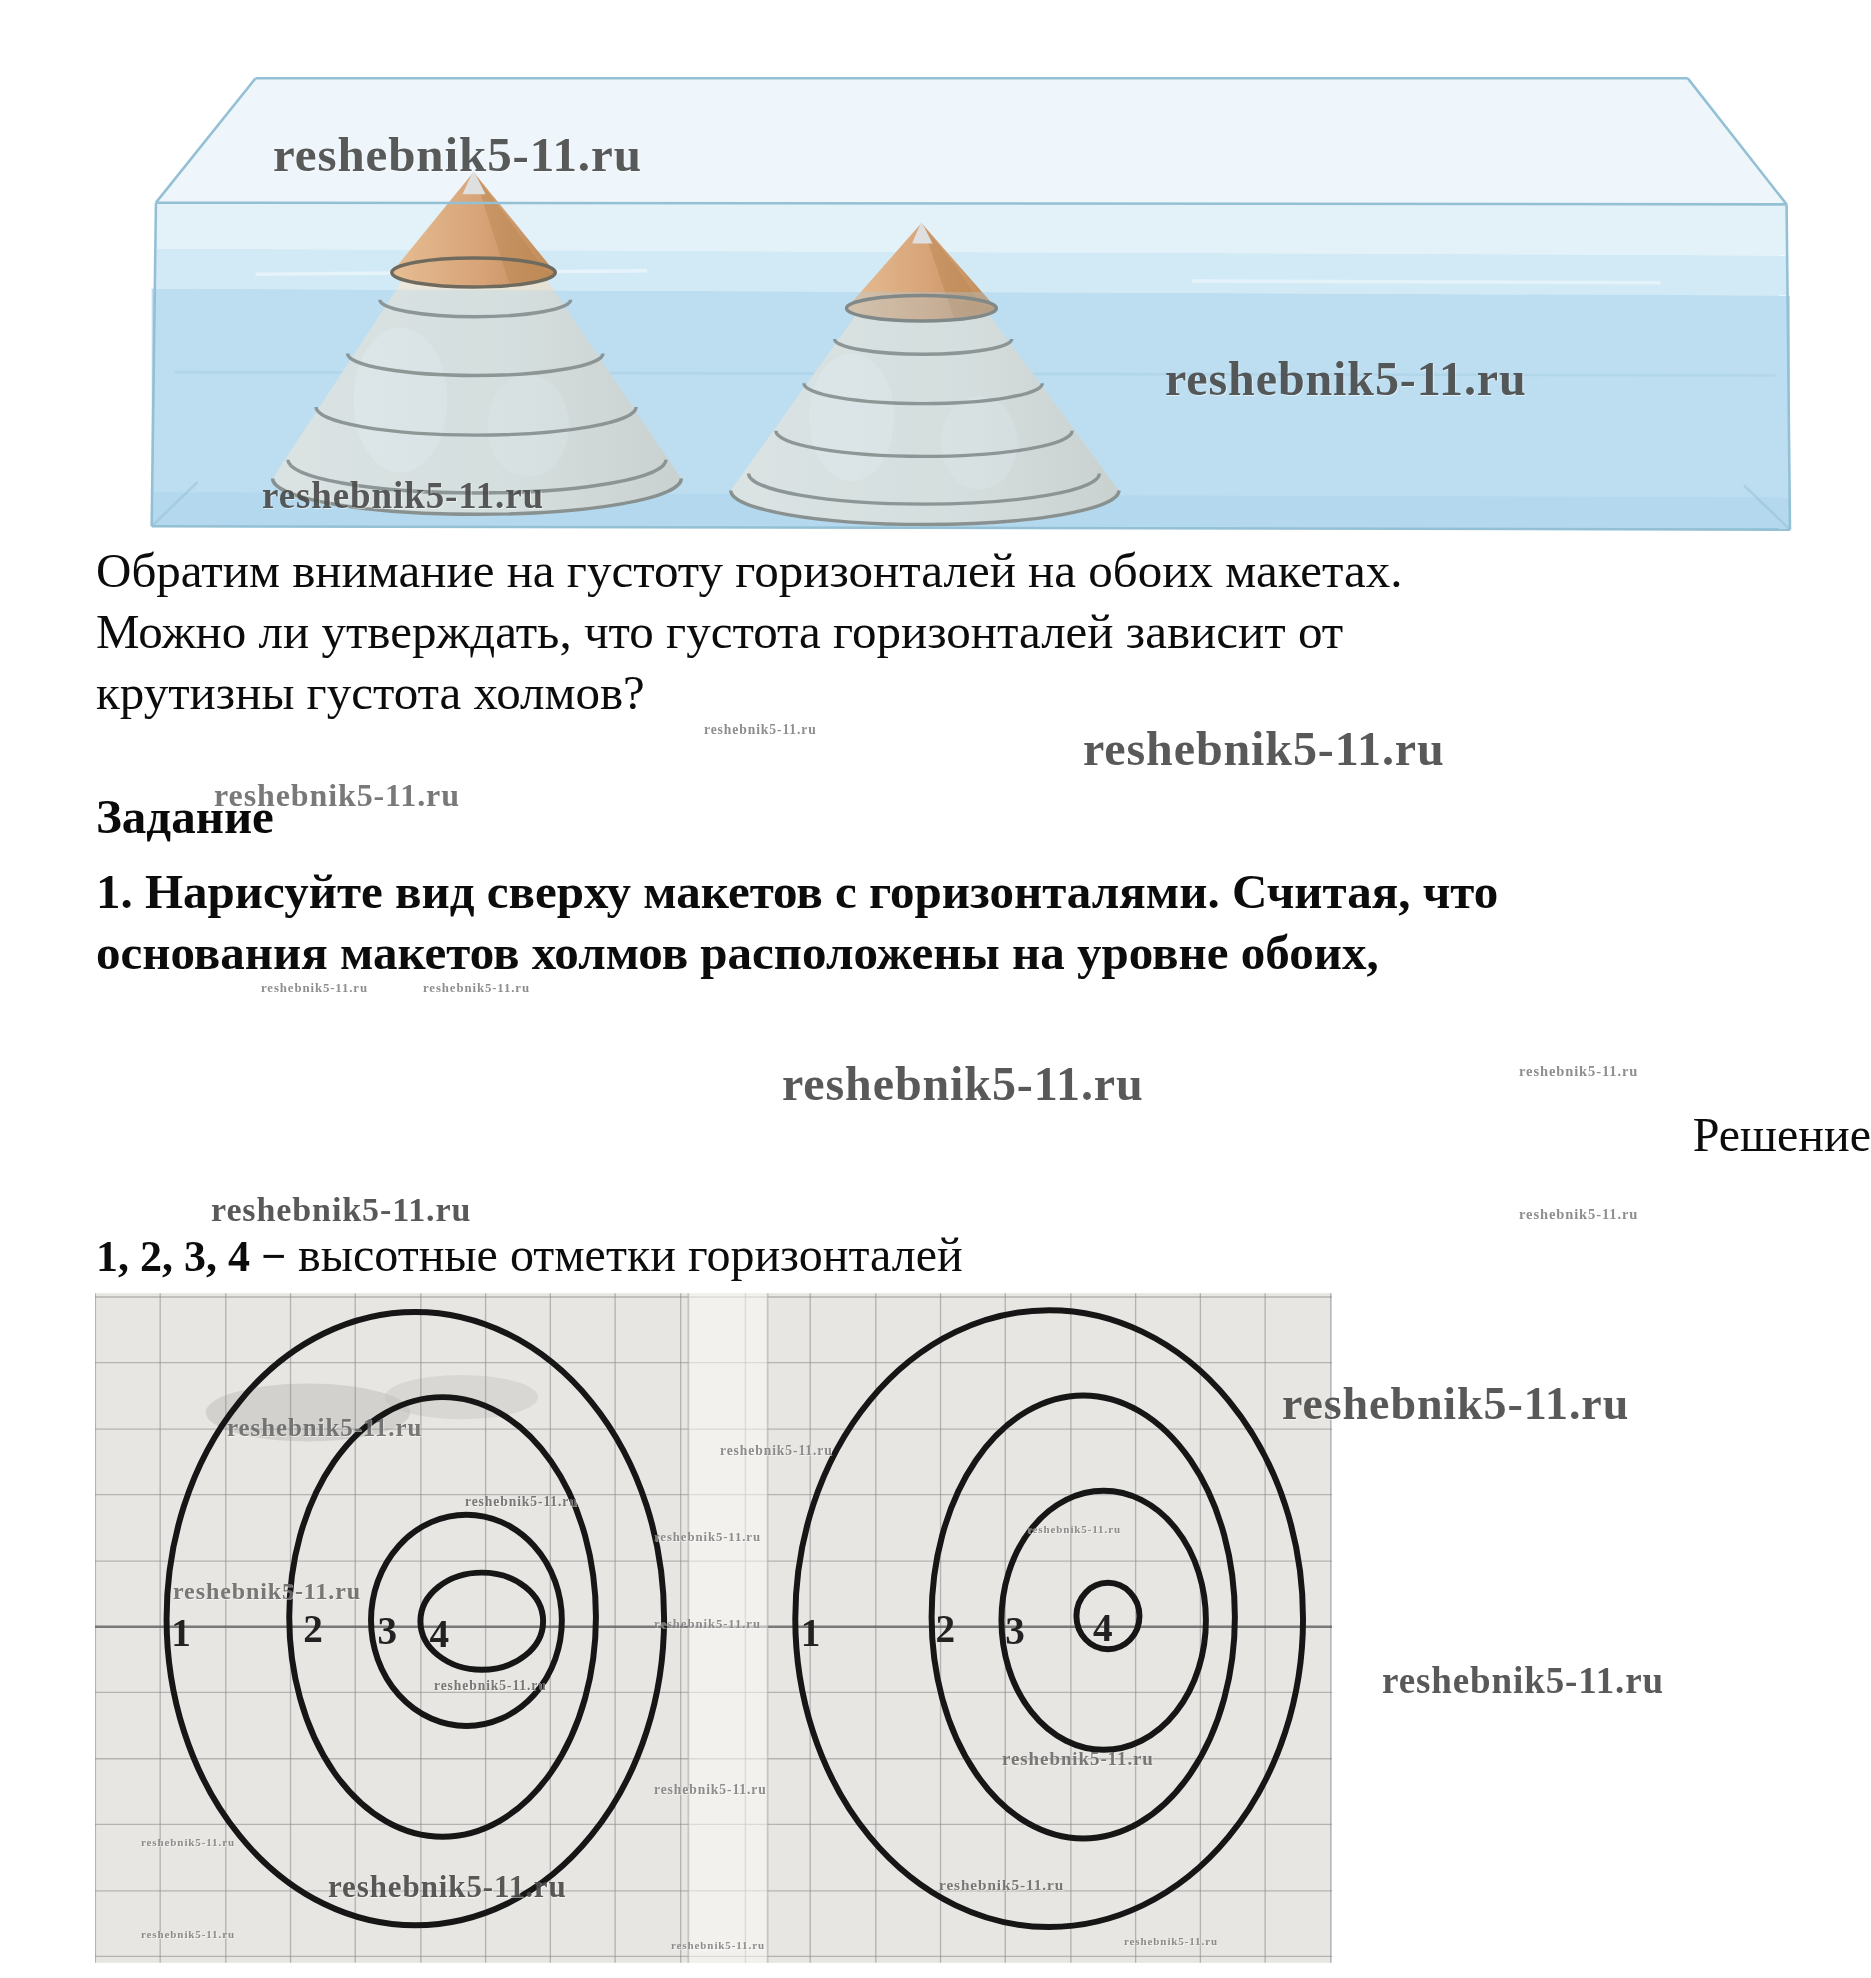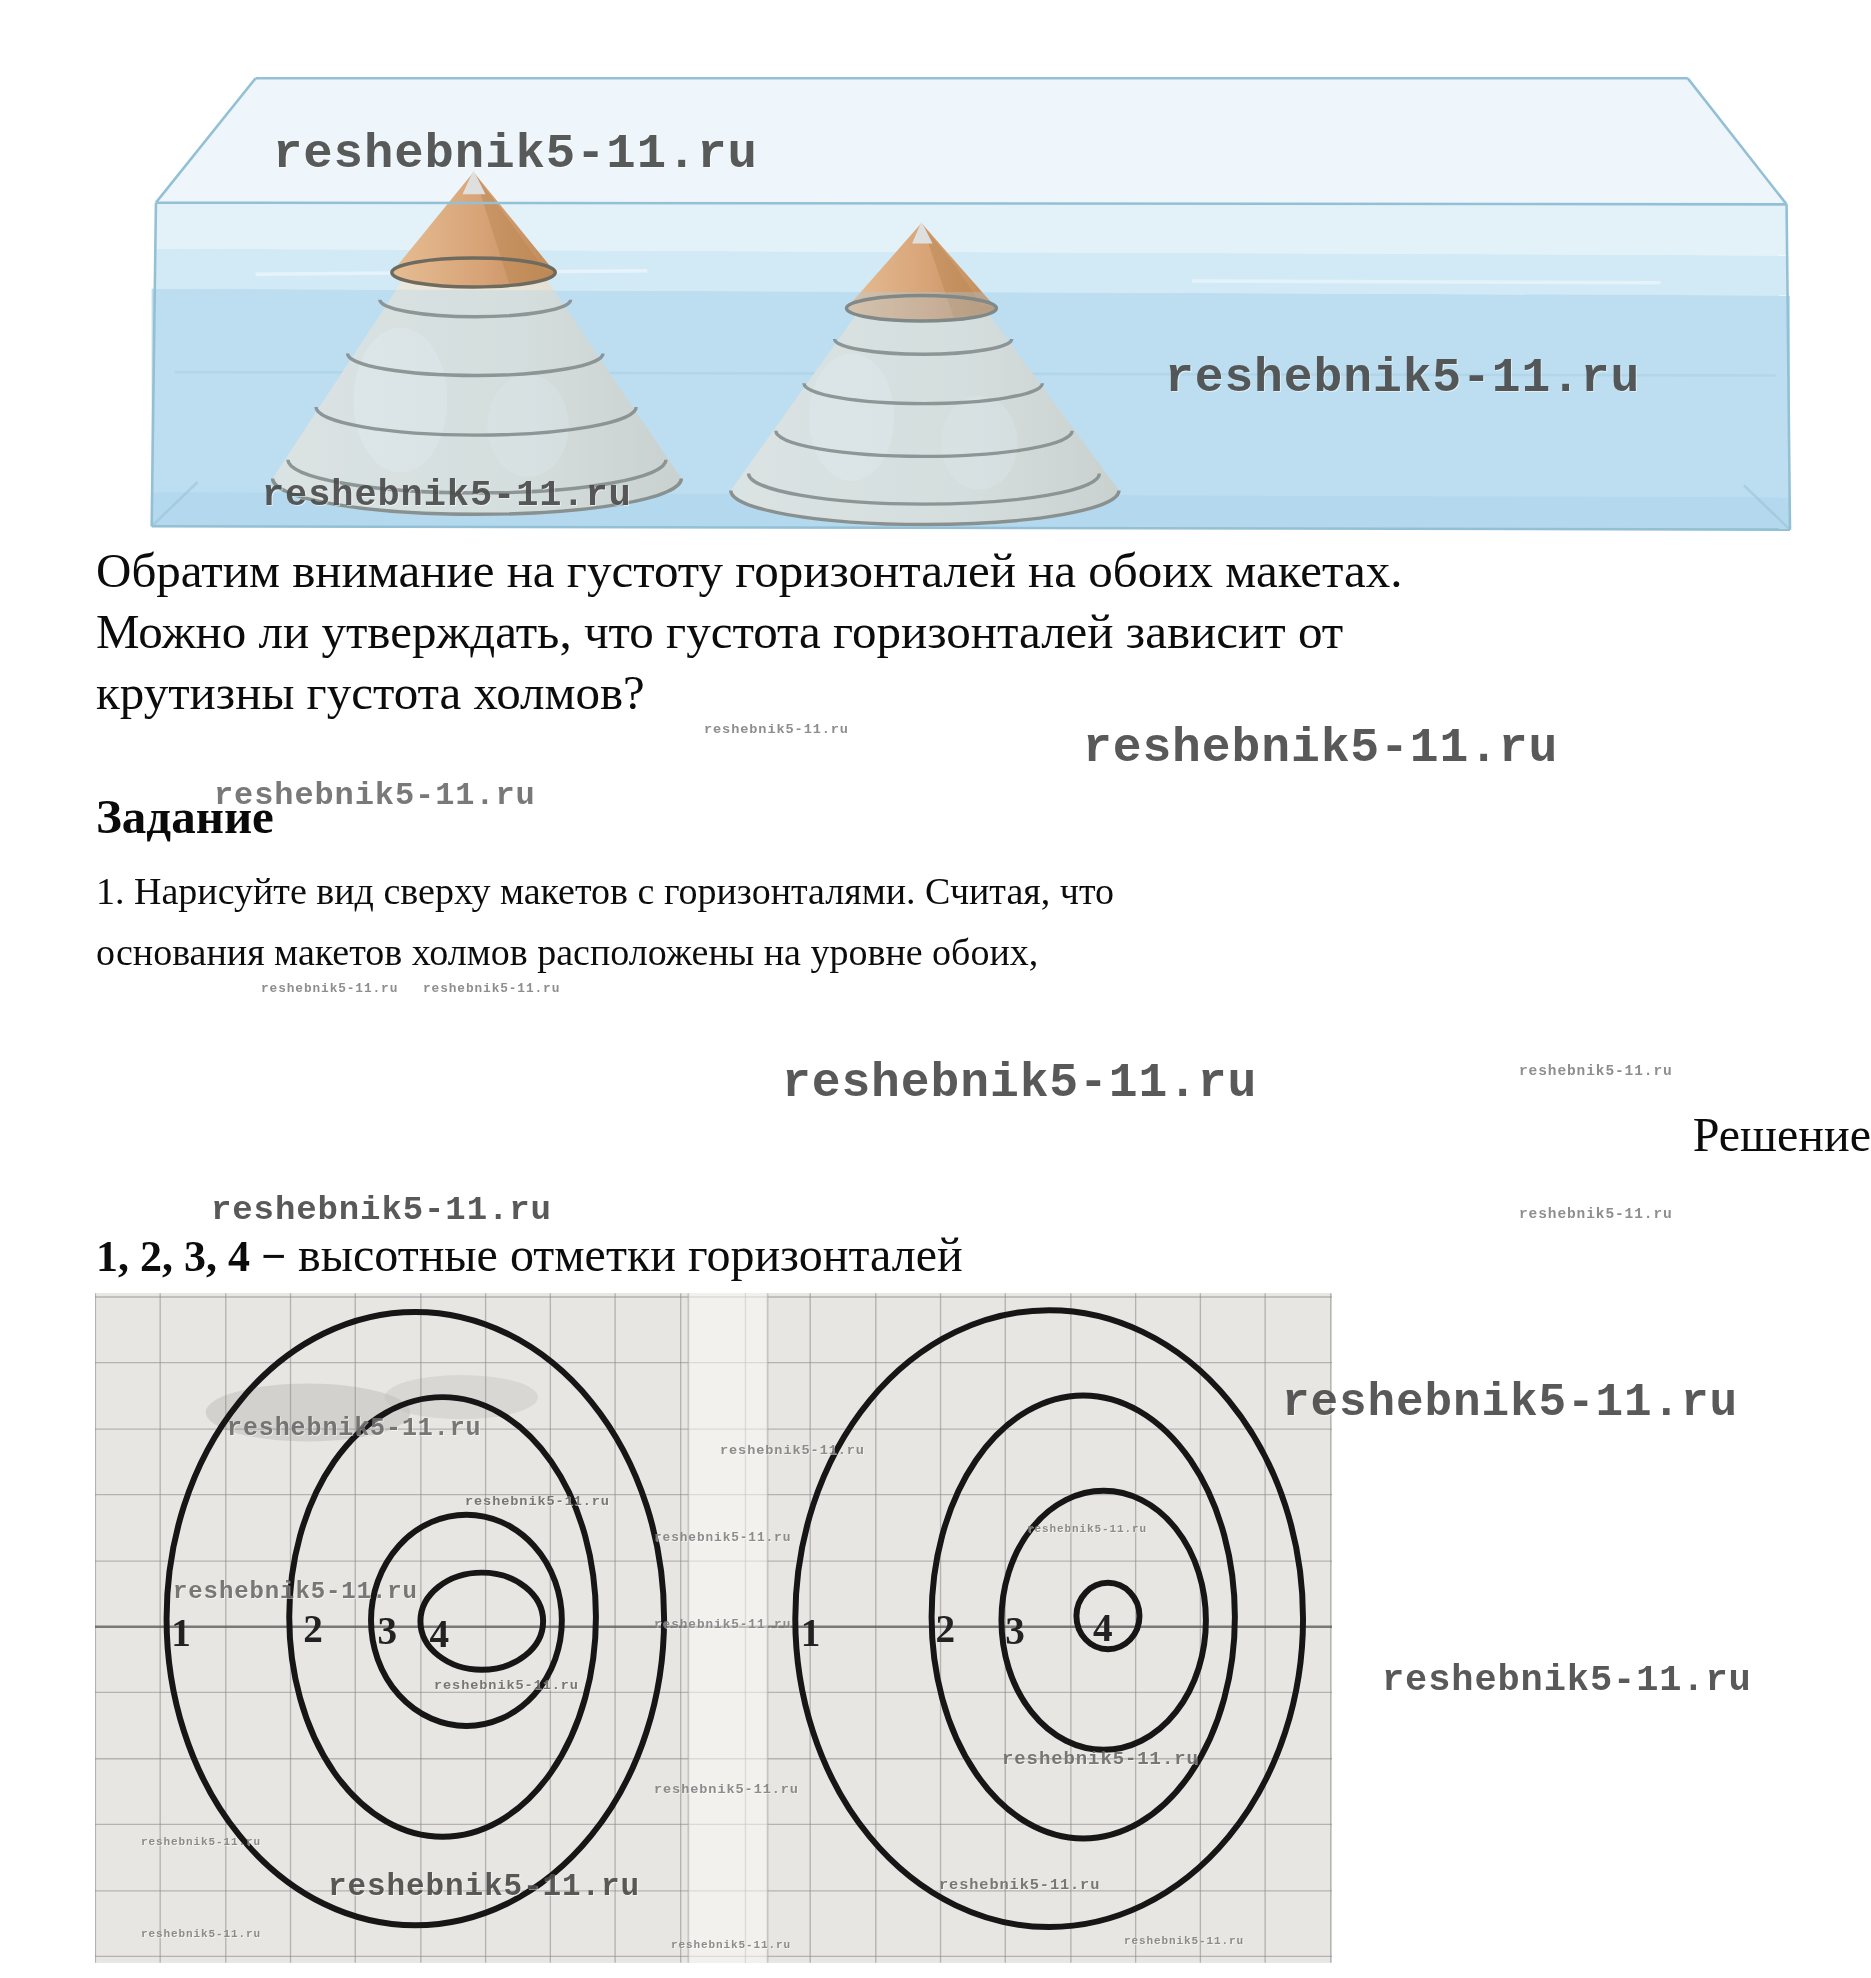--- a/index.html
+++ b/index.html
@@ -1,28 +1,28 @@
 <!DOCTYPE html>
 <html style="font-size:13.6px"><head>
 <meta charset="utf-8">
 <style>
   html,body{margin:0;padding:0;background:#ffffff;}
   .canvas{position:relative;width:1871px;height:1979px;background:#ffffff;overflow:hidden;
           font-family:"Liberation Serif",serif;color:#111;}
   svg{display:block;}
   .aquarium{position:absolute;left:0;top:0;}
   .textblock{position:absolute;left:96px;top:540px;font-size:49px;line-height:61px;color:#0c0c0c;white-space:nowrap;}
-  .textblock2{position:absolute;left:96px;top:861px;font-size:38px;line-height:61px;color:#0c0c0c;white-space:nowrap;}
+  .textblock2{position:absolute;left:96px;top:861px;font-size:49px;line-height:61px;color:#0c0c0c;white-space:nowrap;font-weight:bold;}
   .taskhead{position:absolute;left:96px;top:788px;font-size:49px;font-weight:bold;color:#0a0a0a;}
   .solution{position:absolute;left:0;right:0;top:1107px;text-align:right;padding-left:100px;font-size:48px;color:#0c0c0c;}
   .legend{position:absolute;left:96px;top:1227px;font-size:48px;color:#0c0c0c;white-space:nowrap;}
   .legend .b{font-weight:bold;font-size:44px;}
   #diagram{position:absolute;left:95px;top:1293px;width:1237px;height:670px;}
   #wmlayer{position:absolute;left:0;top:0;width:1871px;height:1979px;pointer-events:none;}
-  .wm{position:absolute;font-family:Liberation Mono, monospace;font-weight:bold;white-space:nowrap;
+  .wm{position:absolute;font-family:Liberation Serif, serif;font-weight:bold;white-space:nowrap;
       letter-spacing:0.9px;text-shadow:0.9px 0.9px 0 rgba(255,255,255,.55);}
   .wm.t0{color:#4c4c4c;opacity:.92;}
   .wm.t1{color:#6b6b6b;opacity:.9;}
   .wm.t2{color:#828282;opacity:.9;}
 </style>
 </head>
 <body>
 
 <div class="canvas">
 

